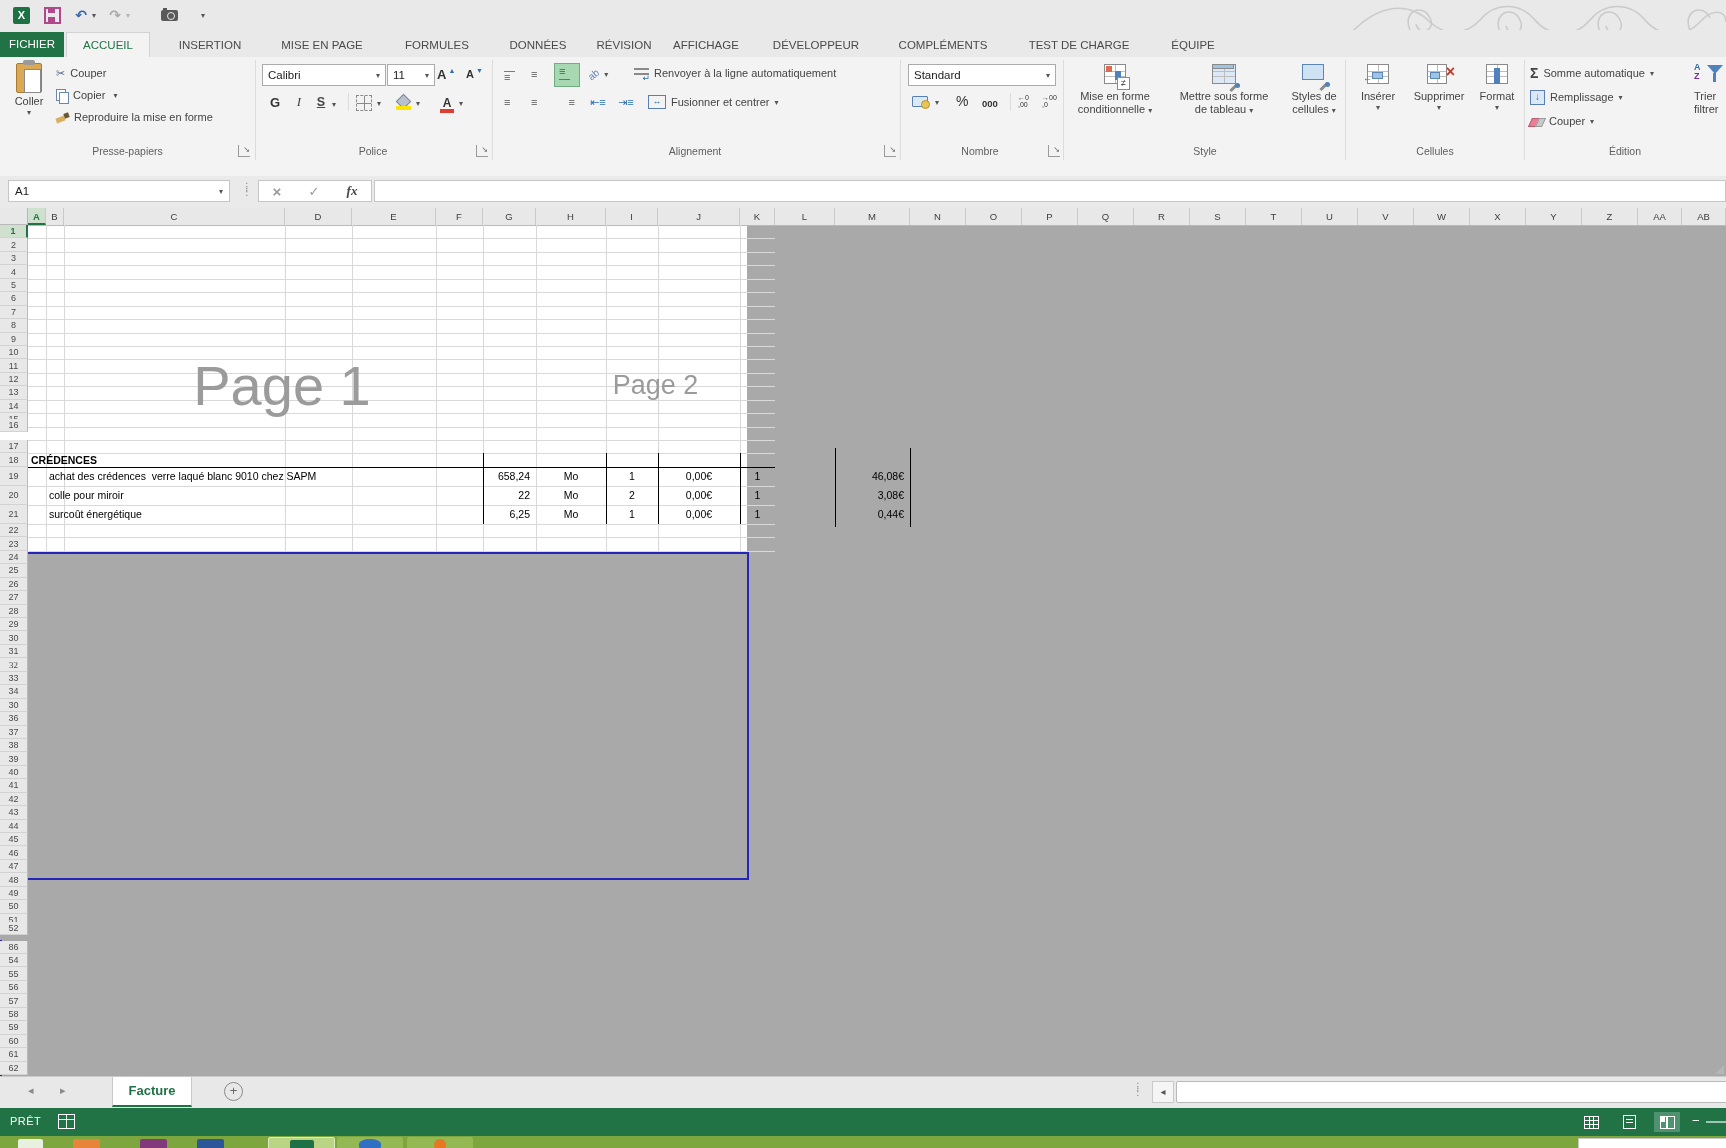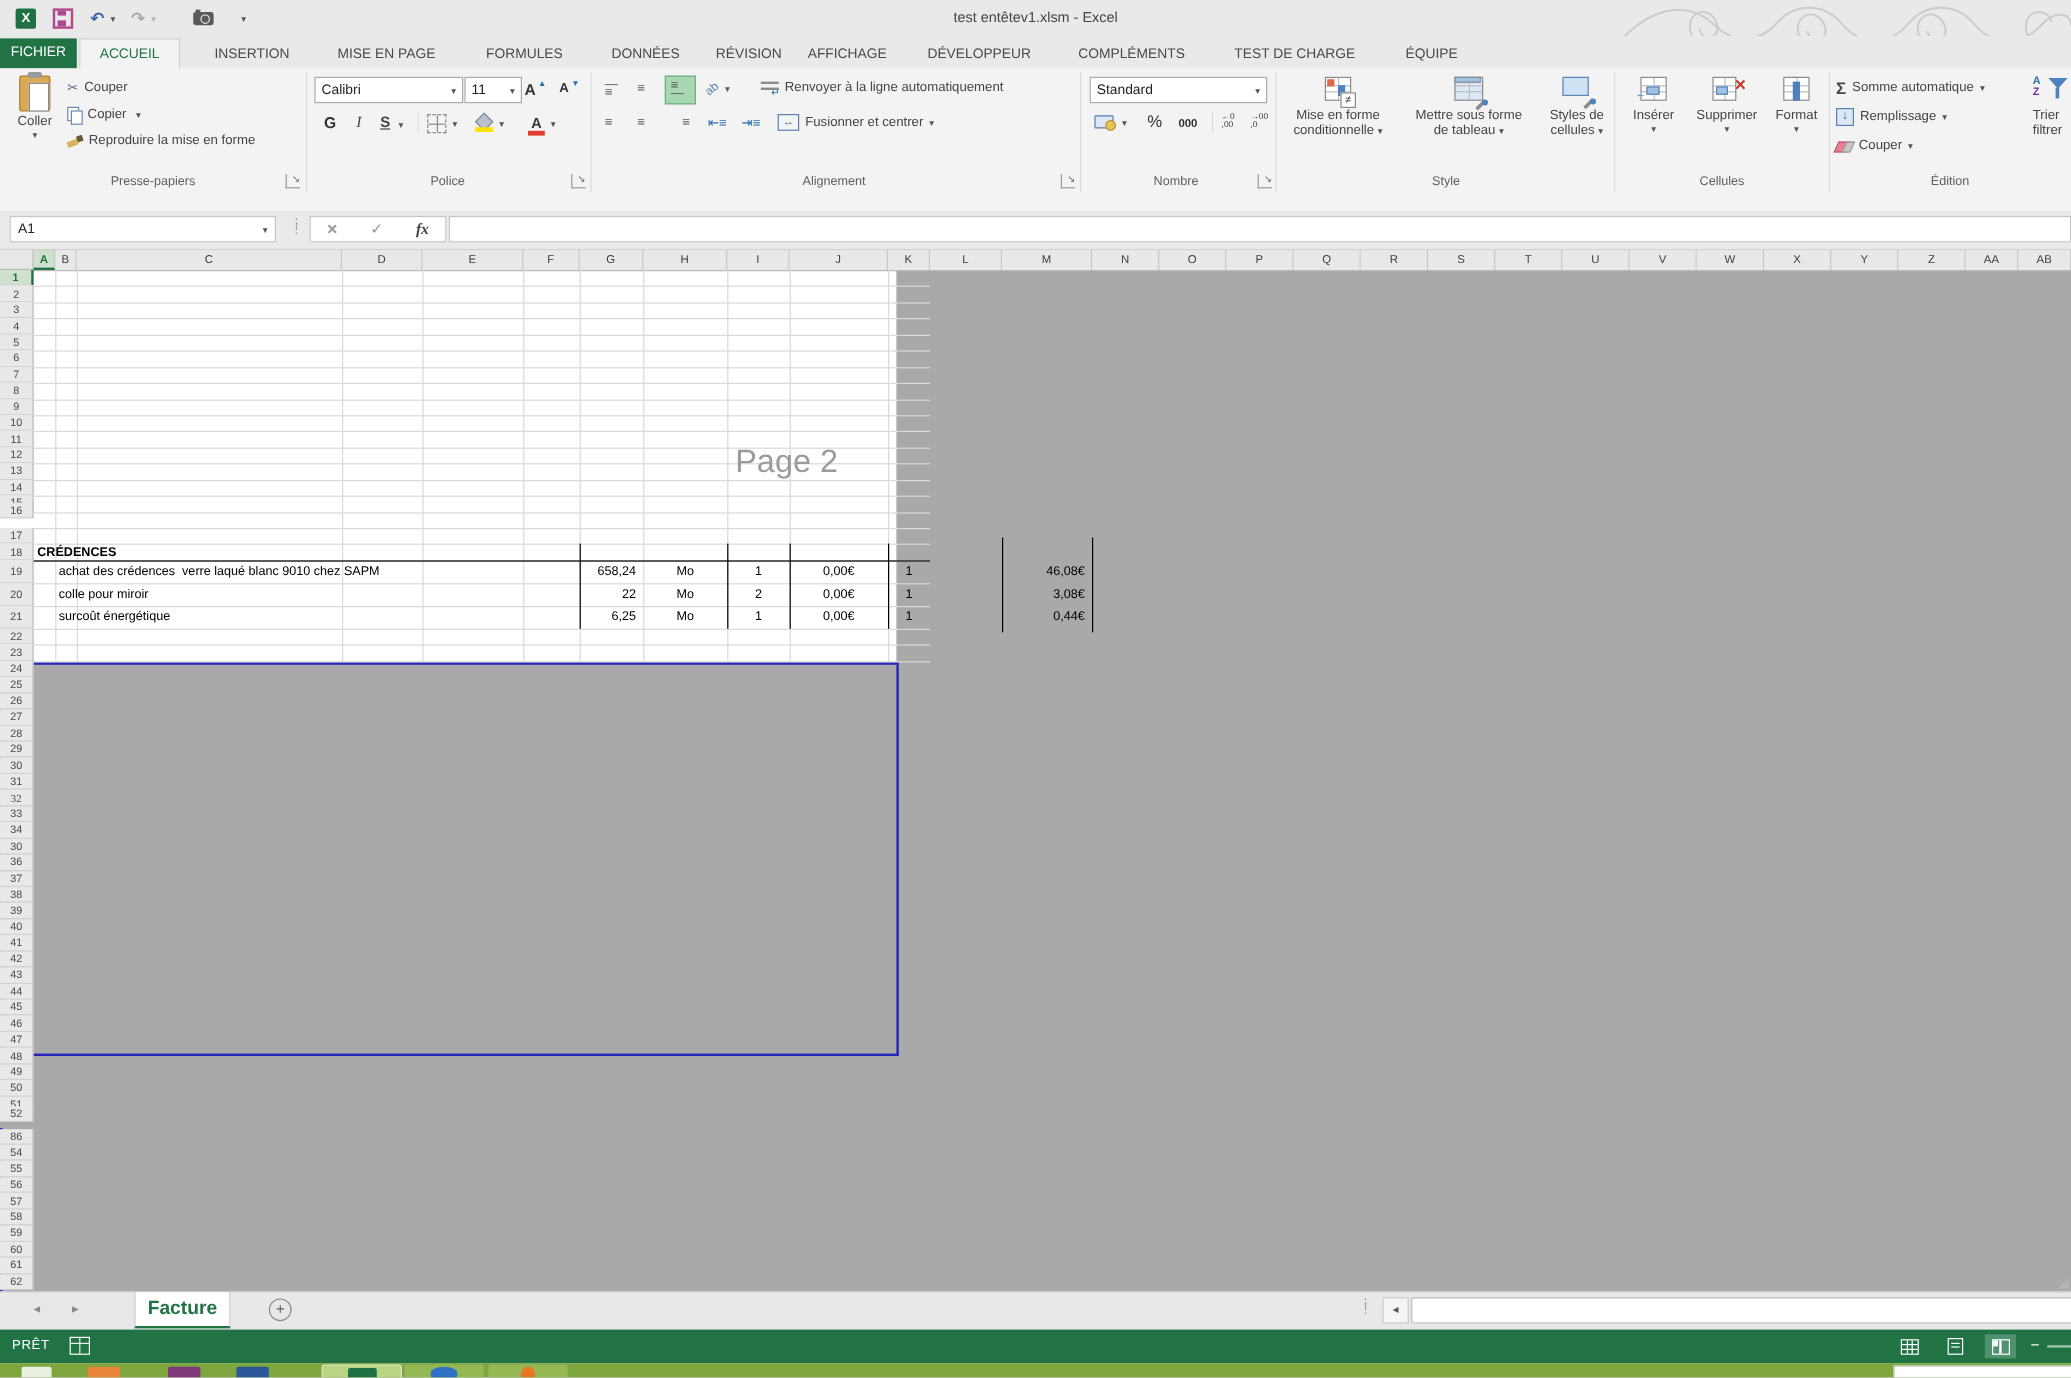--- a/index.html
+++ b/index.html
@@ -88,21 +88,20 @@
       <span>↷</span>
     </div>
   <div class="qbtn dropc" style="left:124px;width:8px;color:#b5b5b5">▾</div>
   <div class="qbtn" style="left:158px;width:22px">
     <div style="width:17px;height:11px;background:#5a5a5a;border-radius:2px;position:relative">
       <div style="position:absolute;left:6px;top:2px;width:6px;height:6px;border:1.5px solid #e9e9e9;border-radius:50%"></div>
       <div style="position:absolute;left:2px;top:-2px;width:4px;height:2px;background:#5a5a5a"></div>
     </div>
   </div>
   <div class="qbtn dropc" style="left:198px;width:10px">▾</div>
-  <div id="title-text">test entêtev1.xlsm - Excel</div>
   <svg class="abs" style="left:1350px;top:0" width="376" height="46">
     <g fill="none" stroke="#c6c6c6" stroke-width="1.6" opacity="0.85">
       <path d="M0,34 C30,2 60,2 80,22 C95,36 115,36 130,20 C145,2 170,2 185,20 C200,38 225,38 240,20 C255,2 280,2 295,20 C310,38 335,38 350,22 C362,8 376,10 376,22"></path>
       <path d="M60,30 c-8,-18 12,-28 20,-12 c6,12 -10,20 -14,6 M150,32 c-8,-18 12,-28 20,-12 c6,12 -10,20 -14,6 M250,32 c-8,-18 12,-28 20,-12 c6,12 -10,20 -14,6 M340,30 c-8,-18 12,-28 20,-12"></path>
       <path d="M20,42 q40,-14 80,0 q40,14 80,0 q40,-14 80,0 q40,14 80,0 q20,-8 36,-2"></path>
     </g>
   </svg>
 </div>
 
 <div id="tabrow">
@@ -512,20 +511,21 @@
     <div class="gline" style="left: 28px; top: 205.16px; width: 747px; height: 1px;"></div>
     <div class="gline" style="left: 28px; top: 218.6px; width: 747px; height: 1px;"></div>
     <div class="gline" style="left: 28px; top: 232.04px; width: 747px; height: 1px;"></div>
     <div class="gline" style="left: 28px; top: 245.48px; width: 747px; height: 1px;"></div>
     <div class="gline" style="left: 28px; top: 258.92px; width: 747px; height: 1px;"></div>
     <div class="gline" style="left: 28px; top: 277.92px; width: 747px; height: 1px;"></div>
     <div class="gline" style="left: 28px; top: 296.92px; width: 747px; height: 1px;"></div>
     <div class="gline" style="left: 28px; top: 315.92px; width: 747px; height: 1px;"></div>
     <div class="gline" style="left: 28px; top: 329.36px; width: 747px; height: 1px;"></div>
     <div class="gline" style="left: 28px; top: 342.8px; width: 747px; height: 1px;"></div>
+    <div class="watermark" style="left: 282px; top: 177px; font-size: 56px;">Page 1</div>
     <div class="watermark" style="left: 655.5px; top: 177px; font-size: 27px;">Page 2</div>
     <div class="bline" style="left: 483px; top: 245.48px; width: 1px; height: 70.44px;"></div>
     <div class="bline" style="left: 606px; top: 245.48px; width: 1px; height: 70.44px;"></div>
     <div class="bline" style="left: 658px; top: 245.48px; width: 1px; height: 70.44px;"></div>
     <div class="bline" style="left: 740px; top: 245.48px; width: 1px; height: 70.44px;"></div>
     <div class="bline" style="left: 28px; top: 258.92px; width: 747px; height: 1px;"></div>
     <div class="bline" style="left: 835px; top: 240.48px; width: 1px; height: 78.44px;"></div>
     <div class="bline" style="left: 910px; top: 240.48px; width: 1px; height: 78.44px;"></div>
     <div style="left: 27px; top: 16px; width: 749px; height: 327.8px; border: 2px solid rgb(37, 37, 187); box-sizing: border-box; background: transparent;"></div>
     <div style="left: 535px; top: 17px; width: 2px; height: 325.8px; background: repeating-linear-gradient(rgb(37, 37, 187) 0px, rgb(37, 37, 187) 7px, transparent 7px, transparent 12px);"></div>
@@ -550,21 +550,21 @@
     <div class="cell" style="top: 296.92px; height: 19px; left: 606px; width: 52px; justify-content: center;">1</div>
     <div class="cell" style="top: 296.92px; height: 19px; left: 658px; width: 82px; justify-content: center;">0,00€</div>
     <div class="cell" style="top: 296.92px; height: 19px; left: 740px; width: 35px; justify-content: center;">1</div>
     <div class="cell" style="top: 296.92px; height: 19px; left: 835px; width: 69px; justify-content: flex-end;">0,44€</div>
   </div>
 
 <div id="sheetbar">
   <div class="abs" style="left:28px;top:7px;color:#8a8a8a;font-size:11px">◂</div>
   <div class="abs" style="left:60px;top:7px;color:#8a8a8a;font-size:11px">▸</div>
   <div class="abs" style="left:112px;top:0;width:78px;height:28px;background:#fff;border-left:1px solid #c9c9c9;border-right:1px solid #c9c9c9;
-       border-bottom:2px solid #217346;color:#217346;font-weight:bold;font-size:16px;text-align:center;line-height:27px">Facture</div>
+       border-bottom:2px solid #217346;color:#217346;font-weight:bold;font-size:13px;text-align:center;line-height:27px">Facture</div>
   <div class="abs" style="left:224px;top:5px;width:17px;height:17px;border:1px solid #8a8a8a;border-radius:50%;color:#666;
        font-size:13px;text-align:center;line-height:16px">+</div>
   <div class="abs" style="left:1133px;top:7px;color:#8a8a8a;font-size:10px;line-height:5px">⋮<br>⋮</div>
   <div class="abs" style="left:1152px;top:4px;width:20px;height:20px;background:#f5f5f5;border:1px solid #c9c9c9;color:#555;
        font-size:10px;text-align:center;line-height:19px">◂</div>
   <div class="abs" style="left:1176px;top:4px;width:550px;height:20px;background:#fff;border:1px solid #b9b9b9;border-radius:2px"></div>
 </div>
 
 <div id="statusbar">
   <div class="abs" style="left:10px;top:7px;letter-spacing:.5px">PRÊT</div>

